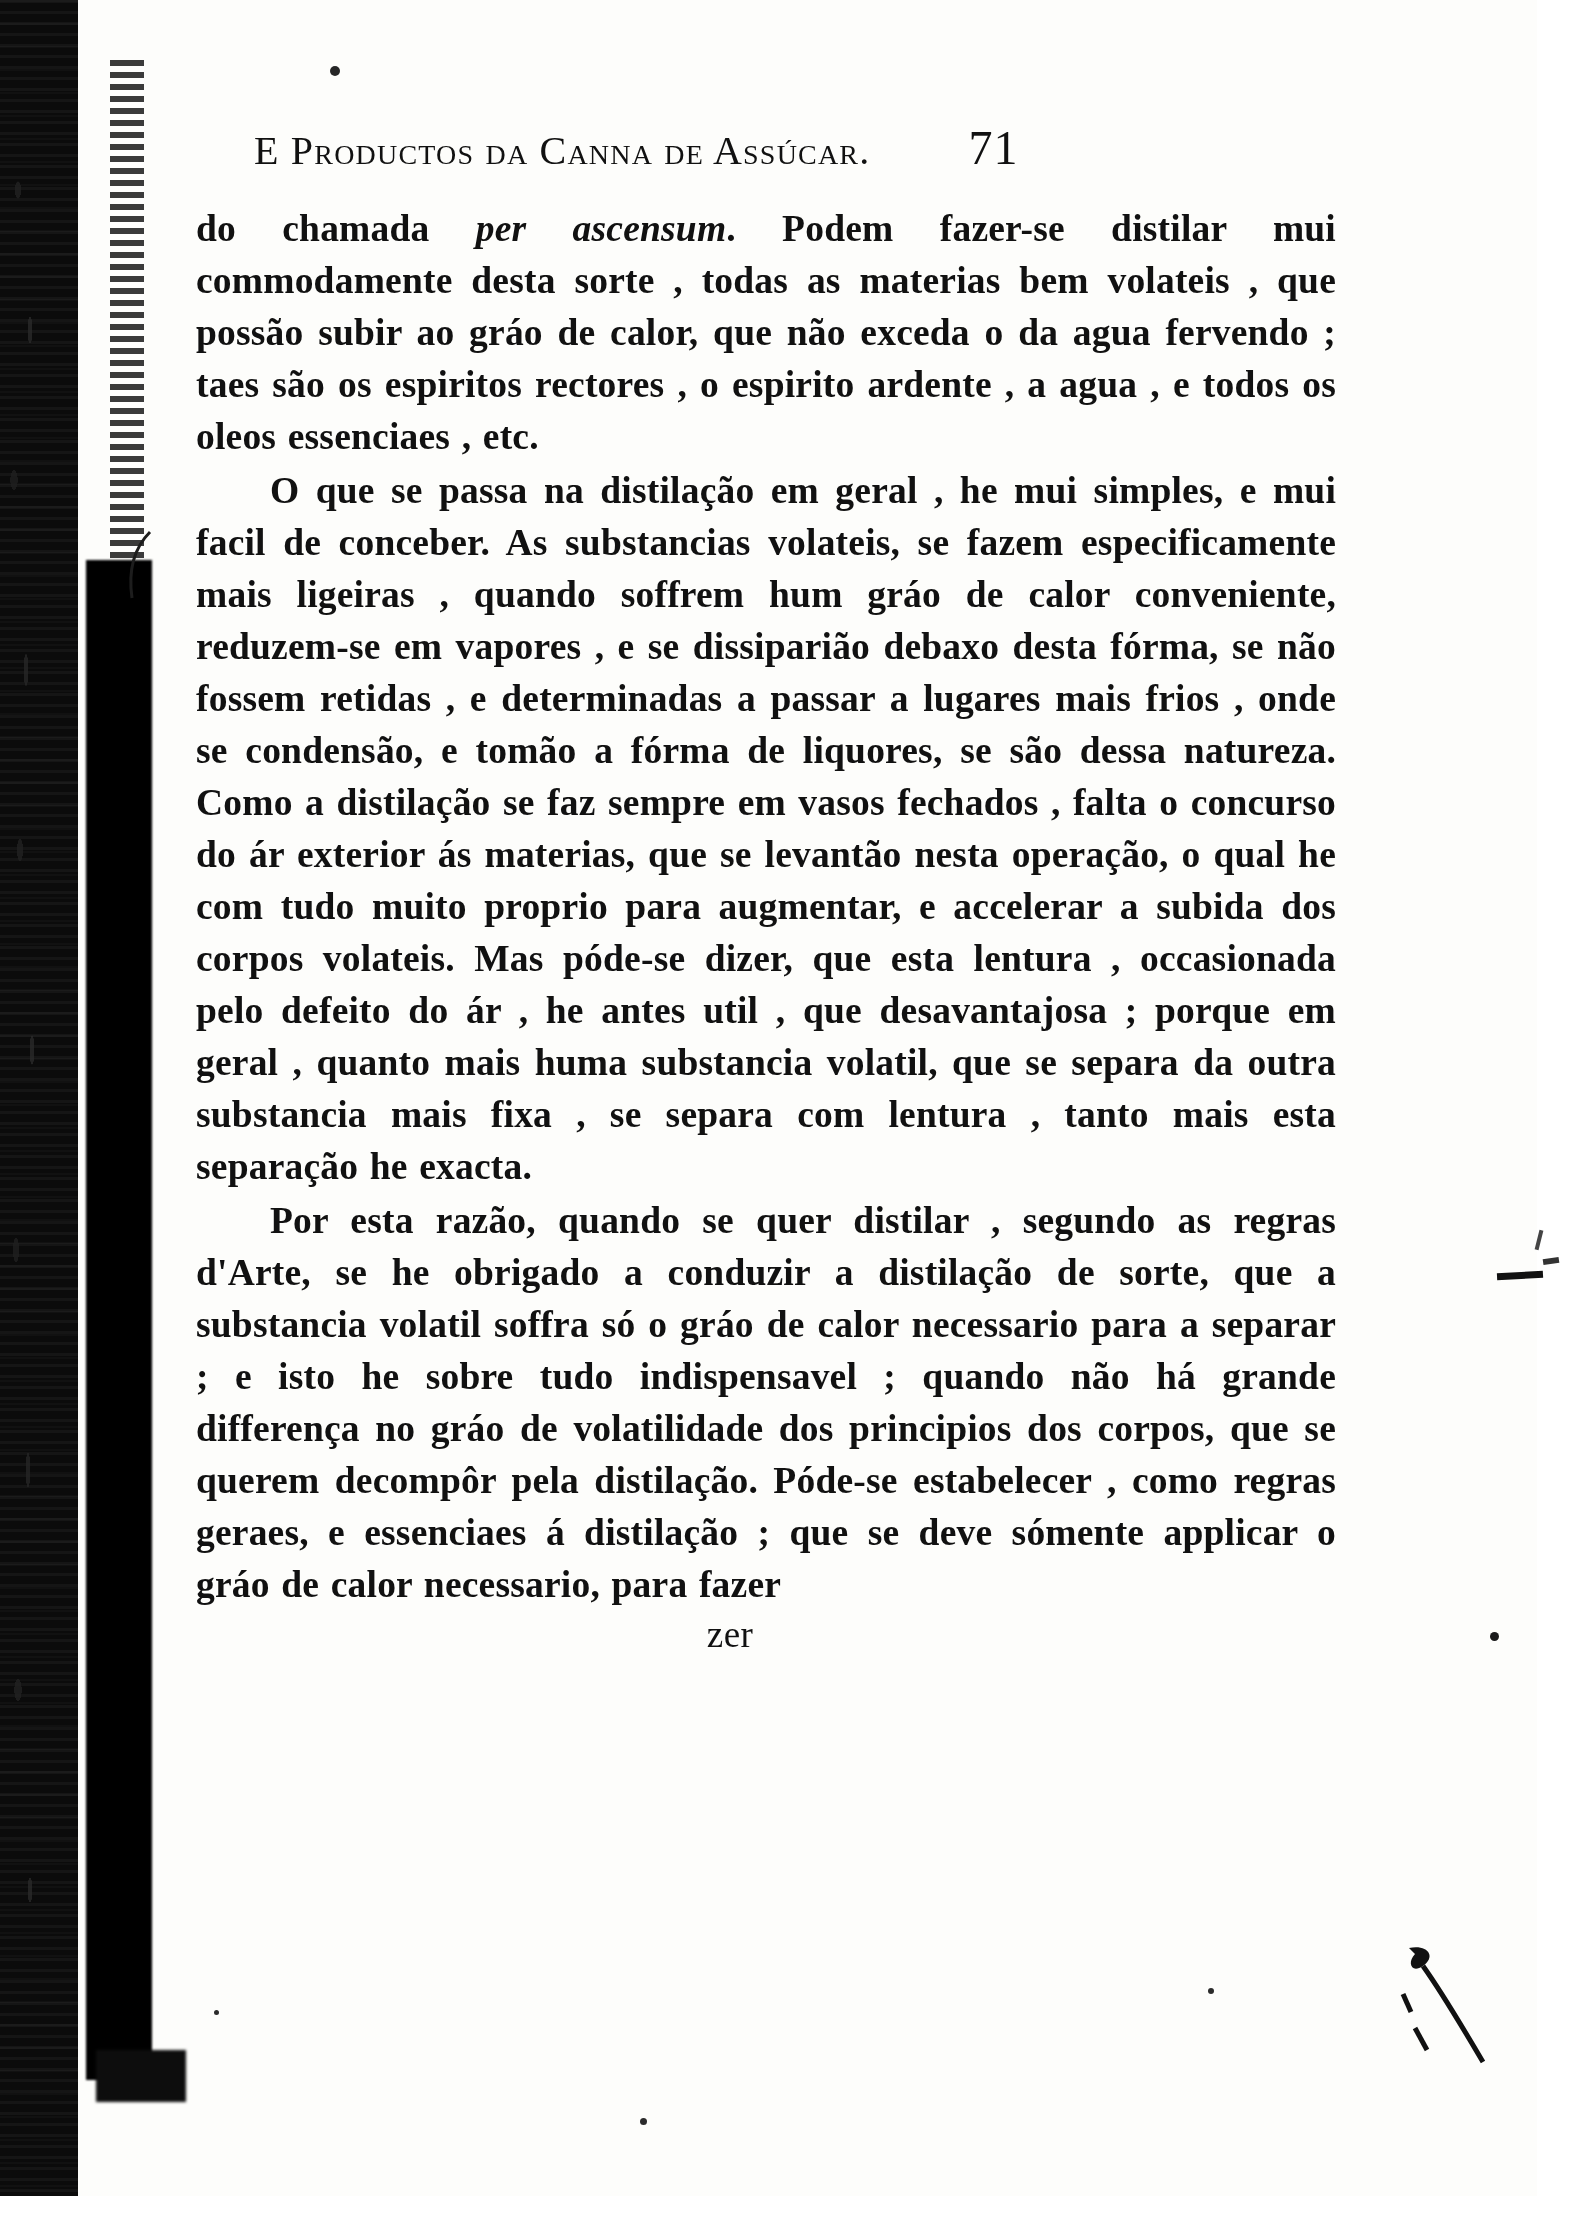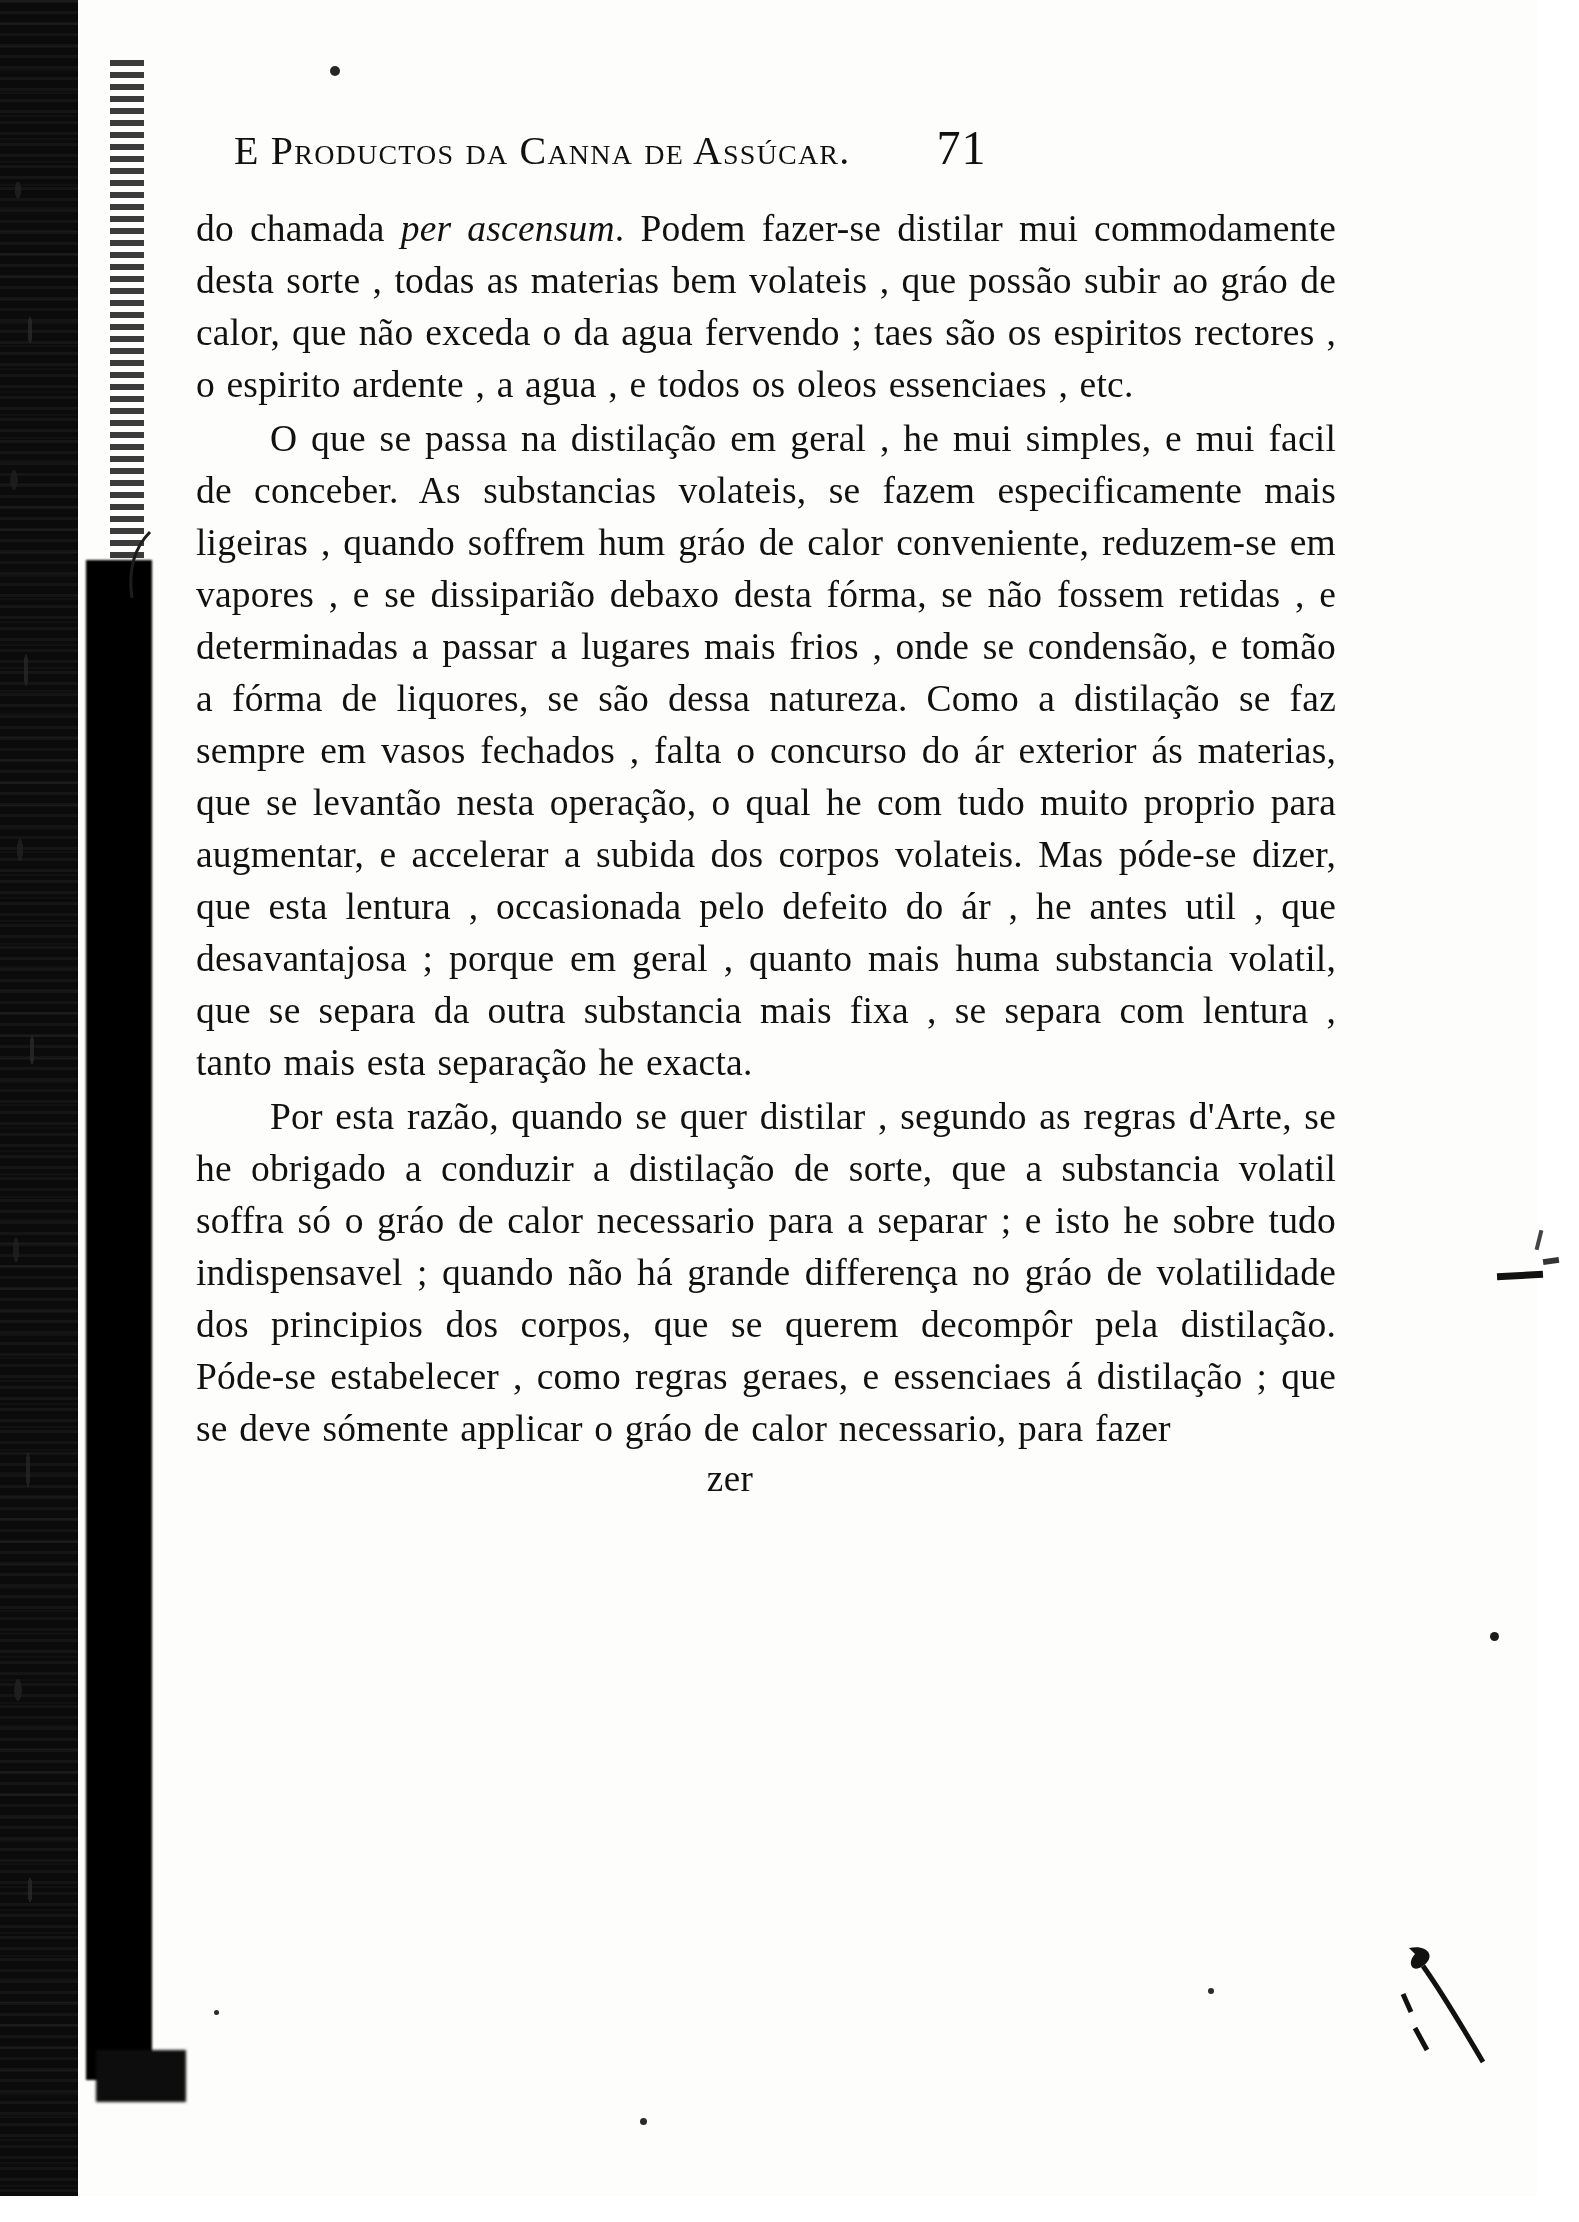--- a/index.html
+++ b/index.html
@@ -114,22 +114,23 @@
     top: 120px;
     width: 1140px;
     z-index: 7;
     color: #111;
   }
 
   .running-head {
     display: flex;
     align-items: baseline;
     justify-content: flex-start;
-    margin-left: 38px;
+    margin-left: 58px;
     margin-bottom: 28px;
+    gap: 12px;
   }
   .running-head .rh-text {
     font-variant: small-caps;
     font-size: 40px;
     letter-spacing: 1.2px;
     white-space: nowrap;
   }
   .running-head .folio {
     margin-left: 86px;
     font-size: 48px;
@@ -137,20 +138,21 @@
   }
 
   .para {
     font-size: 37.5px;
     line-height: 52px;
     text-align: justify;
     text-align-last: left;
     word-spacing: 2px;
     letter-spacing: .2px;
     margin: 0 0 2px 0;
+    font-weight: bold;
   }
   .para.indent {
     text-indent: 74px;
   }
   .para i { font-style: italic; }
 
   .catchword {
     margin-top: 0;
     font-size: 37px;
     text-align: center;

